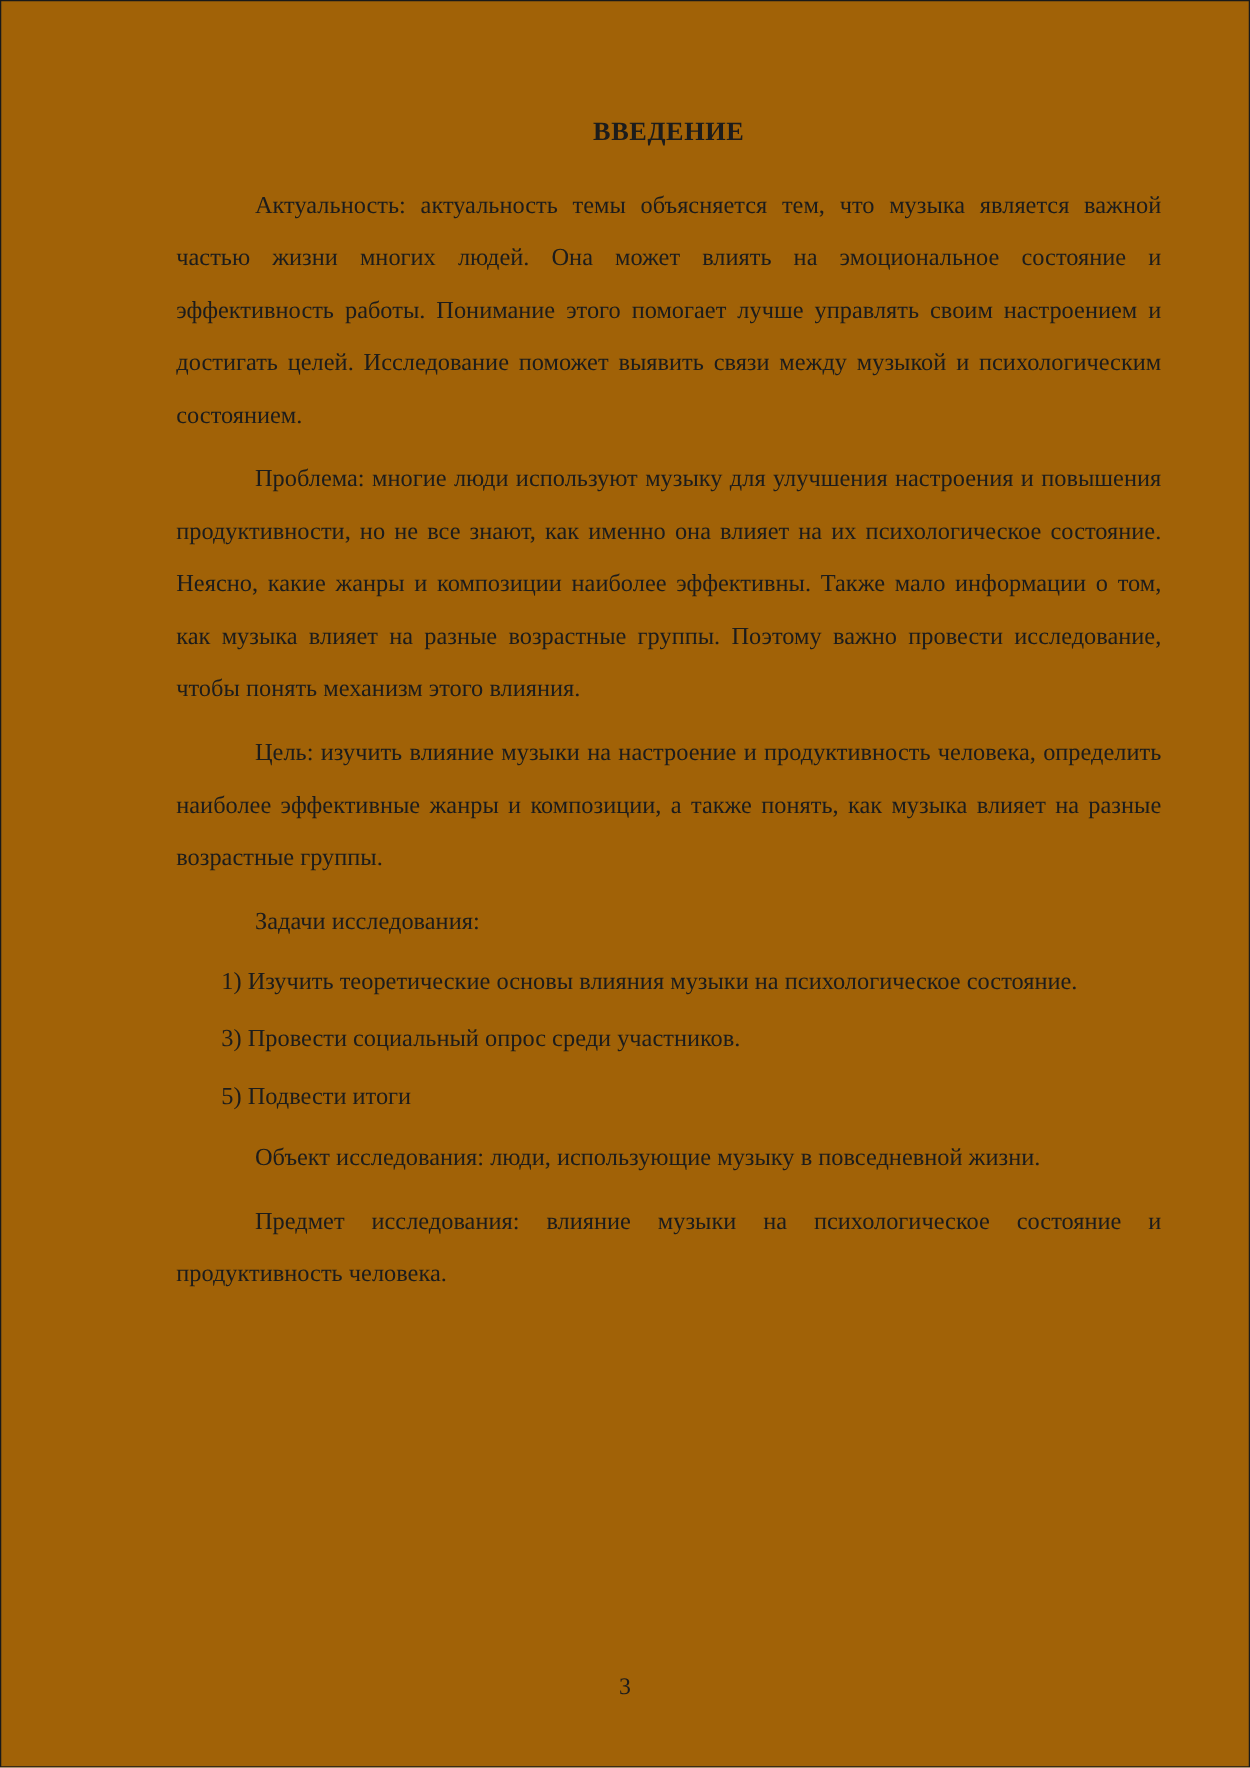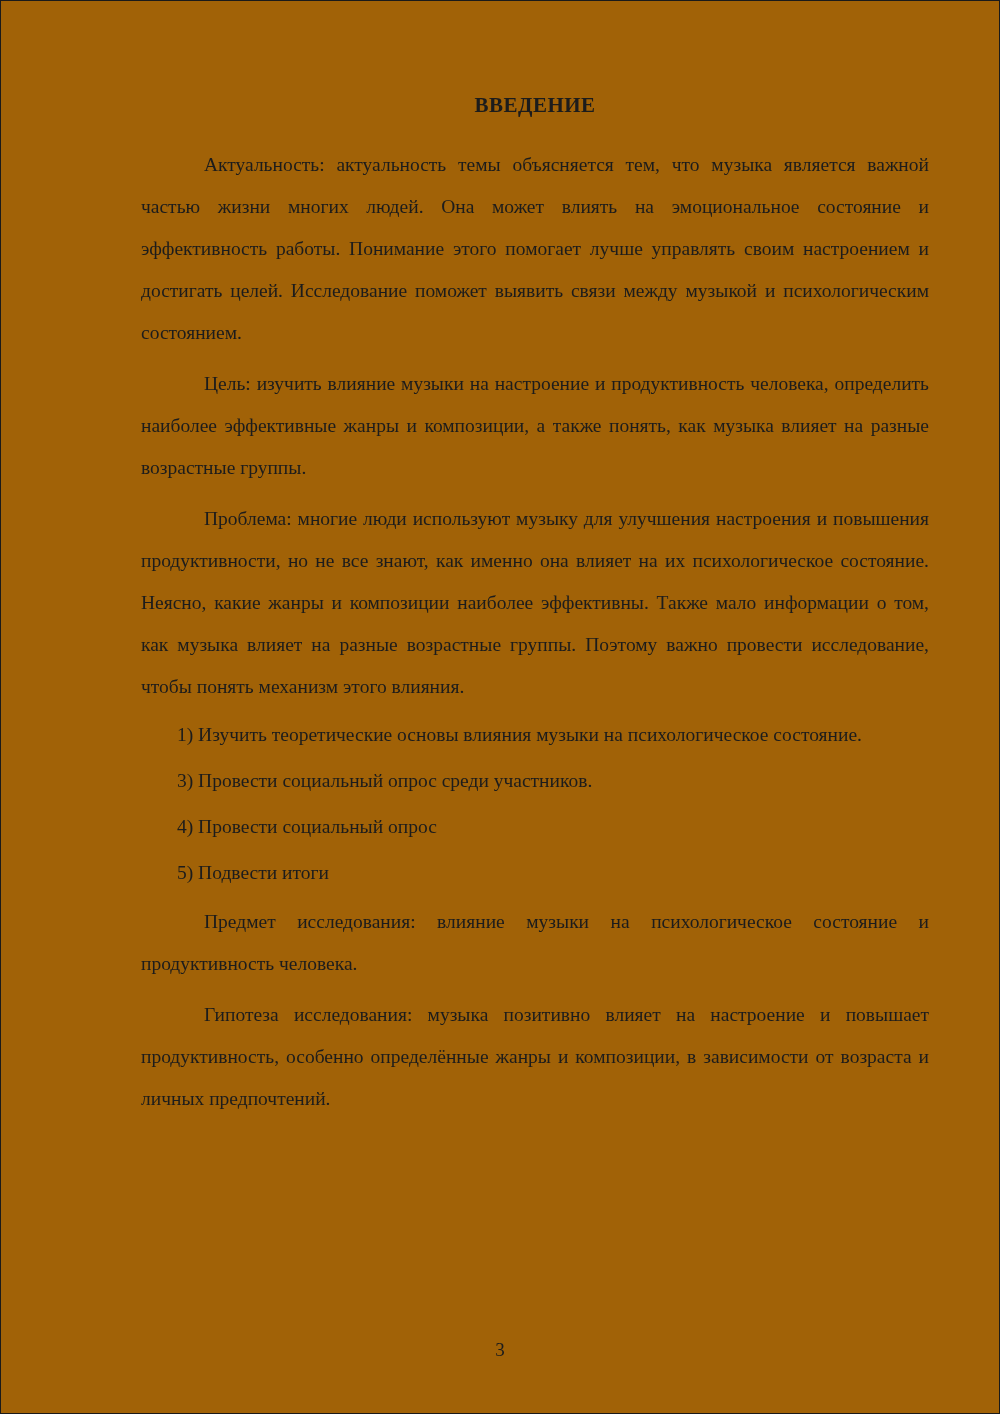--- a/index.html
+++ b/index.html
@@ -52,34 +52,34 @@
 </style>
 </head>
 <body>
 
 <div class="page">
 
   <h1 class="doc-title">ВВЕДЕНИЕ</h1>
 
   <p class="para">Актуальность: актуальность темы объясняется тем, что музыка является важной частью жизни многих людей. Она может влиять на эмоциональное состояние и эффективность работы. Понимание этого помогает лучше управлять своим настроением и достигать целей. Исследование поможет выявить связи между музыкой и психологическим состоянием.</p>
 
+  <p class="para">Проблема: многие люди используют музыку для улучшения настроения и повышения продуктивности, но не все знают, как именно она влияет на их психологическое состояние. Неясно, какие жанры и композиции наиболее эффективны. Также мало информации о том, как музыка влияет на разные возрастные группы. Поэтому важно провести исследование, чтобы понять механизм этого влияния.</p>
+
   <p class="para">Цель: изучить влияние музыки на настроение и продуктивность человека, определить наиболее эффективные жанры и композиции, а также понять, как музыка влияет на разные возрастные группы.</p>
 
-  <p class="para">Проблема: многие люди используют музыку для улучшения настроения и повышения продуктивности, но не все знают, как именно она влияет на их психологическое состояние. Неясно, какие жанры и композиции наиболее эффективны. Также мало информации о том, как музыка влияет на разные возрастные группы. Поэтому важно провести исследование, чтобы понять механизм этого влияния.</p>
-
+  <p class="para">Задачи исследования:</p>
 
   <p class="task-item">1) Изучить теоретические основы влияния музыки на психологическое состояние.</p>
 
 
   <p class="task-item">3) Провести социальный опрос среди участников.</p>
 
-  <p class="task-item">4) Провести социальный опрос</p>
 
   <p class="task-item">5) Подвести итоги</p>
 
+  <p class="para">Объект исследования: люди, использующие музыку в повседневной жизни.</p>
 
   <p class="para">Предмет исследования: влияние музыки на психологическое состояние и продуктивность человека.</p>
 
-  <p class="para">Гипотеза исследования: музыка позитивно влияет на настроение и повышает продуктивность, особенно определённые жанры и композиции, в зависимости от возраста и личных предпочтений.</p>
 
   <div class="page-number">3</div>
 
 </div>
 
 </body></html>

